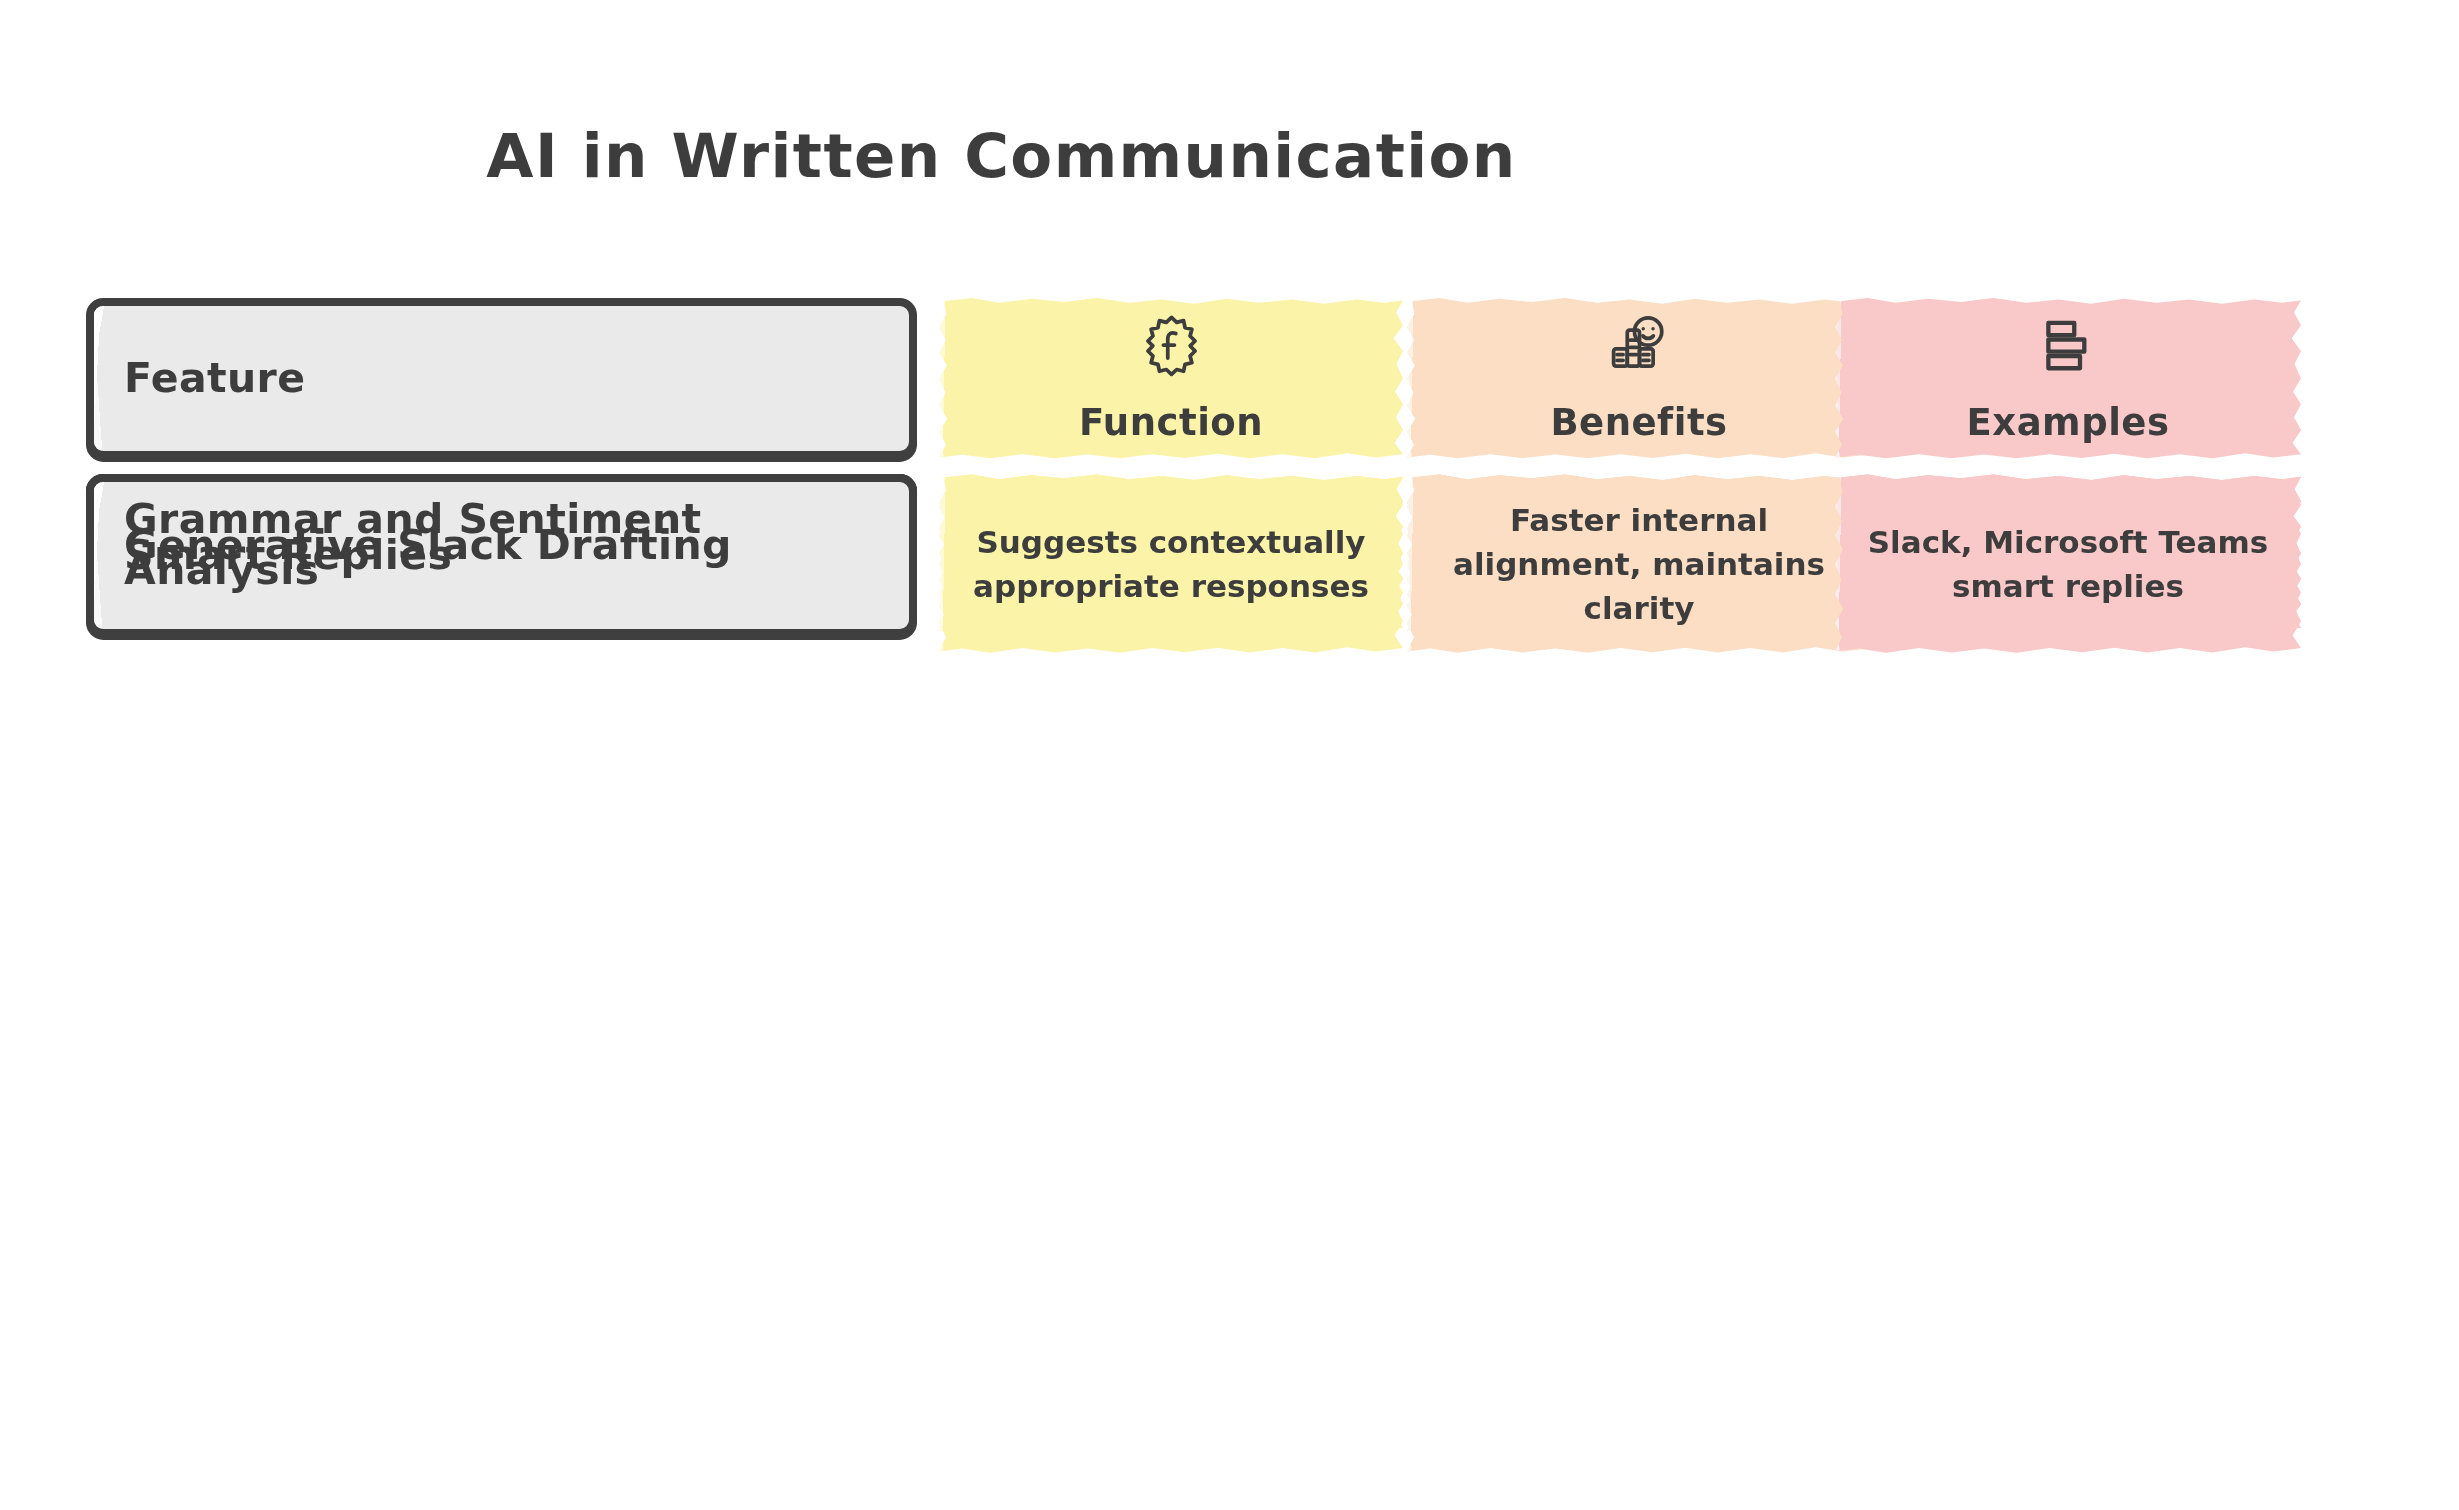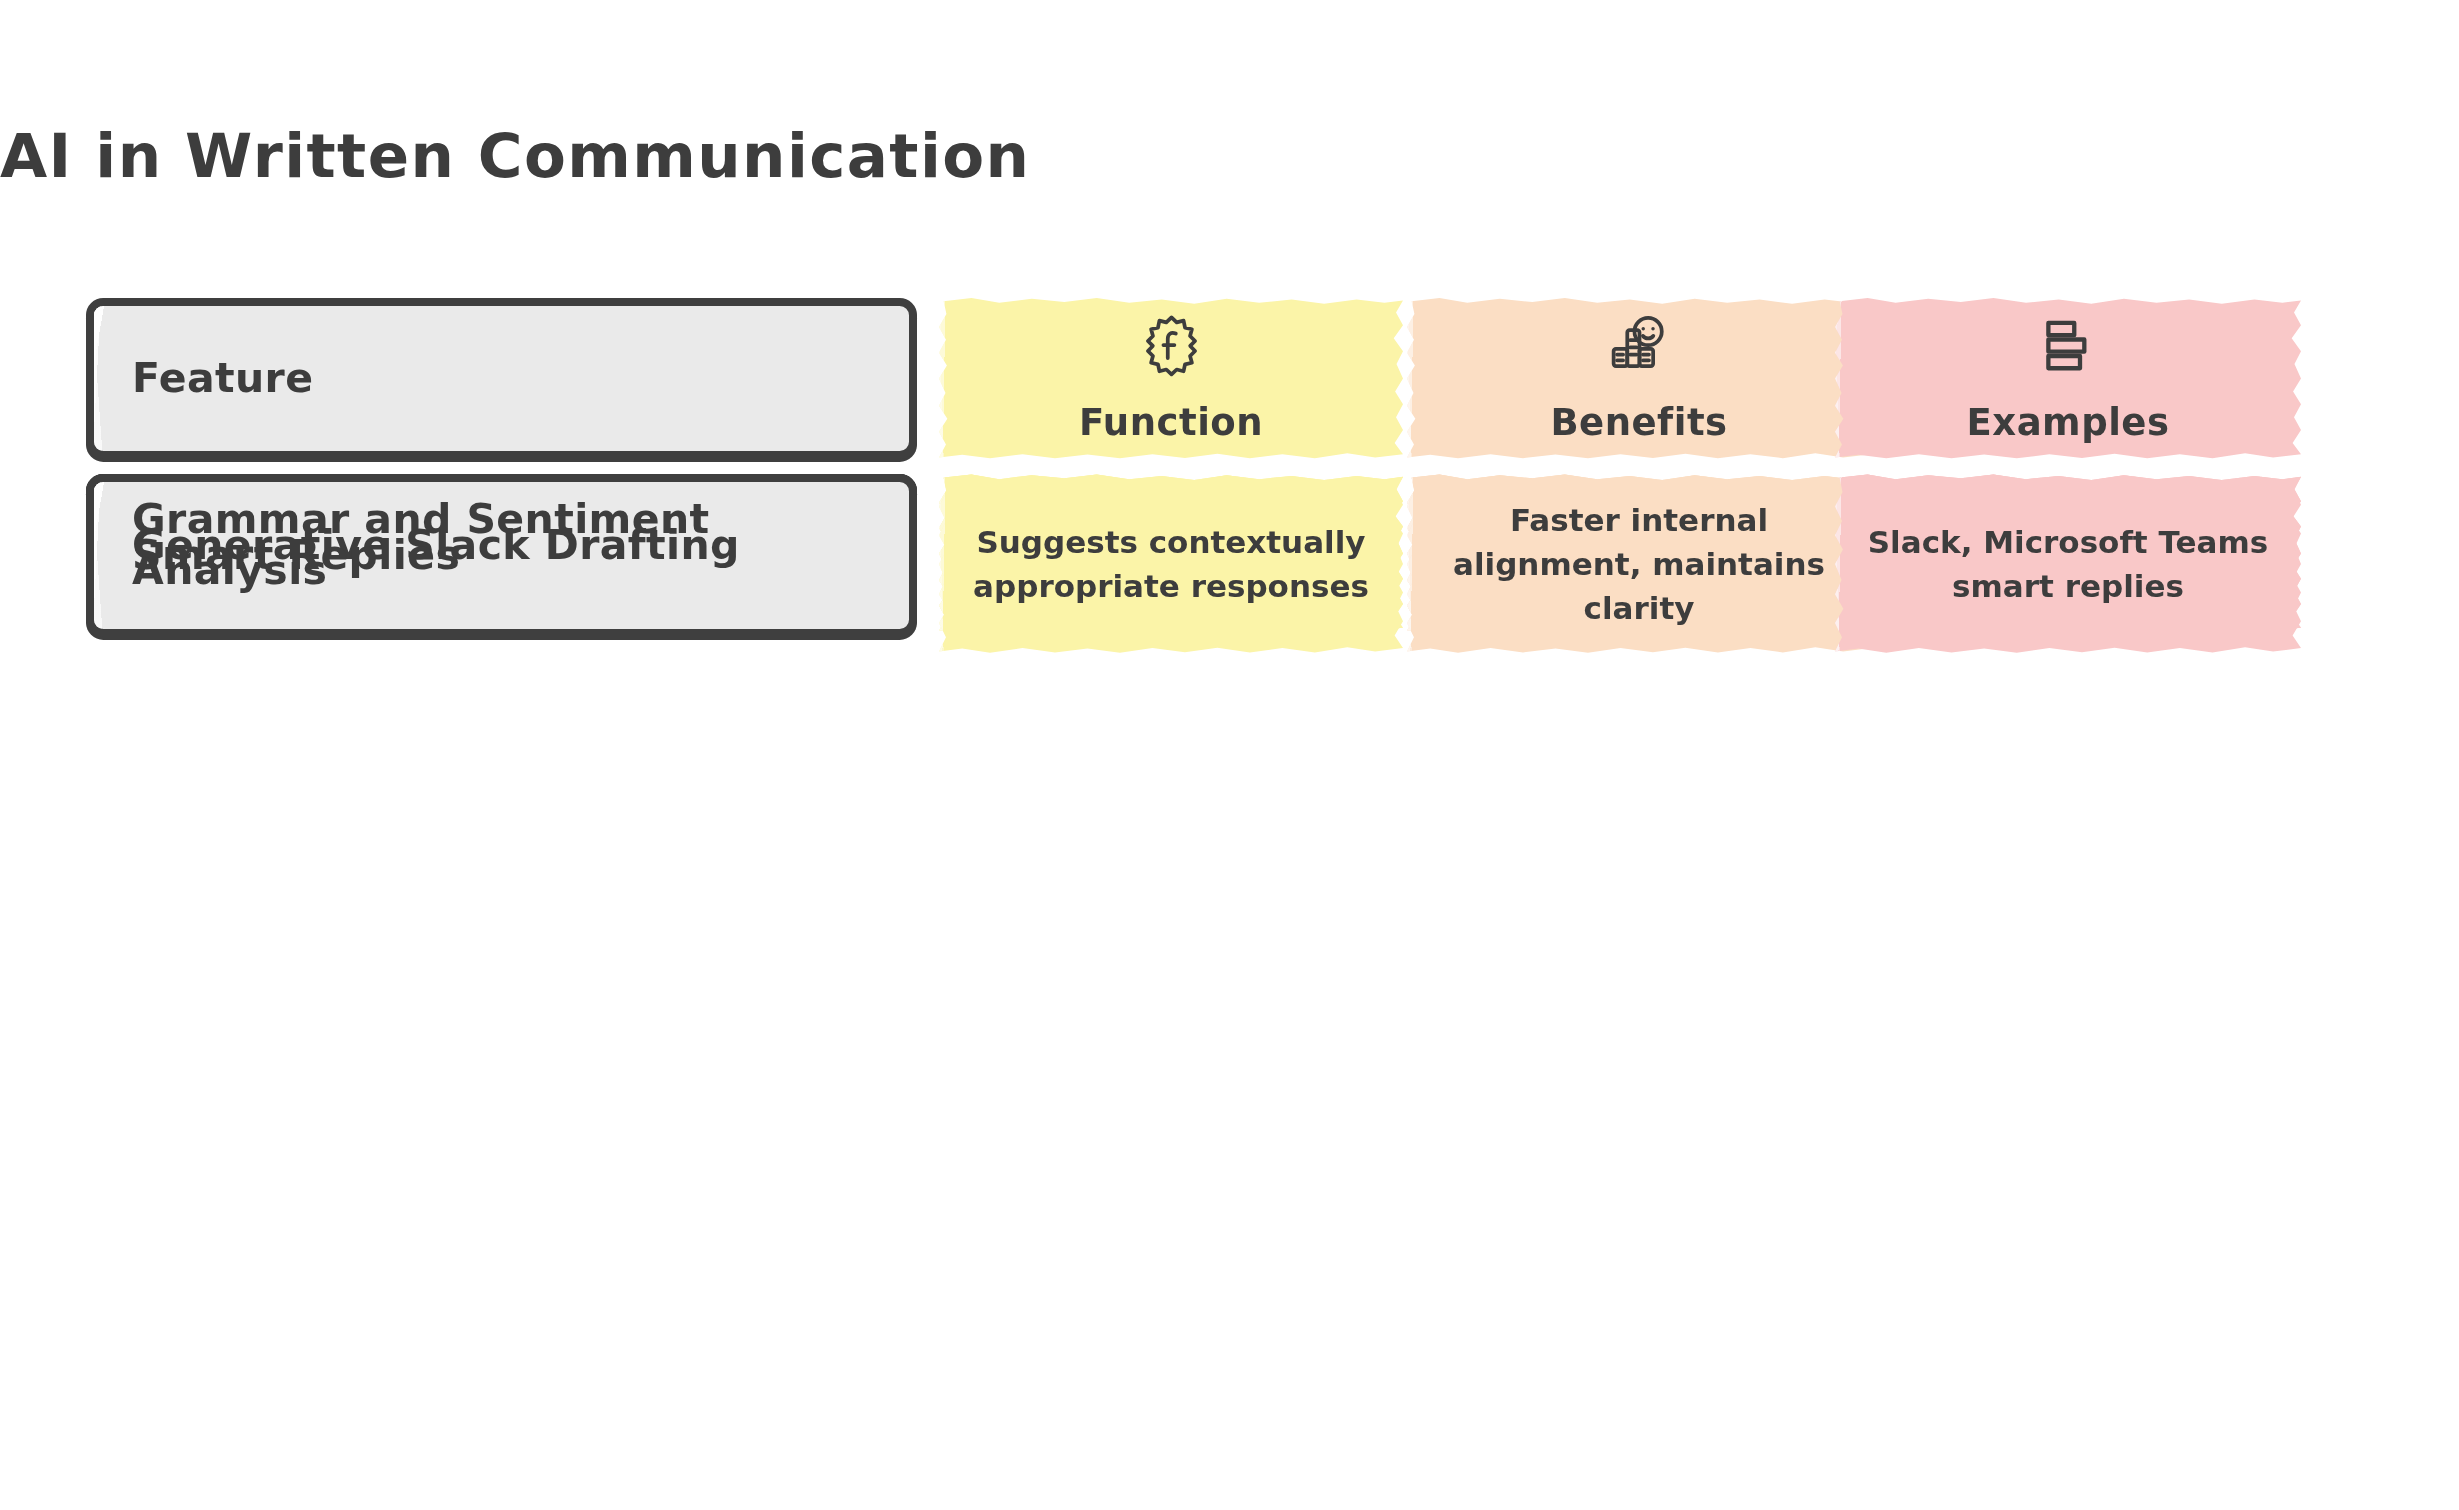--- a/index.html
+++ b/index.html
@@ -18,20 +18,21 @@
     height: 1510px;
     background: #ffffff;
   }
 
   
   #title {
     position: absolute;
     left: 0;
     top: 120px;
     width: 2003px;
+    text-align: center;
     font-family: "DejaVu Sans", sans-serif;
     font-size: 61px;
     font-weight: bold;
     letter-spacing: 1.4px;
     color: #3d3d3d;
   }
 
   
   #grid {
     position: absolute;
@@ -71,21 +72,21 @@
       linear-gradient(100deg, rgba(255,255,255,.95) 0 1.2%, transparent 1.2% 4%),
       linear-gradient(93deg,  rgba(255,255,255,.85) 0 .8%, transparent .8% 7%),
       linear-gradient(86deg,  rgba(255,255,255,.7)  0 1%,  transparent 1% 11%),
       linear-gradient(97deg,  rgba(255,255,255,.6)  0 .6%, transparent .6% 5%);
     background-size: 100% 100%;
     pointer-events: none;
   }
   .feature-box > .feature-label {
     position: relative;
     z-index: 2;
-    padding: 0 38px;
+    padding: 0 30px;
     font-family: "DejaVu Sans", sans-serif;
     font-size: 41px;
     font-weight: bold;
     color: #3d3d3d;
     letter-spacing: 0.4px;
     line-height: 1.25;
   }
 
   
   .paint {

